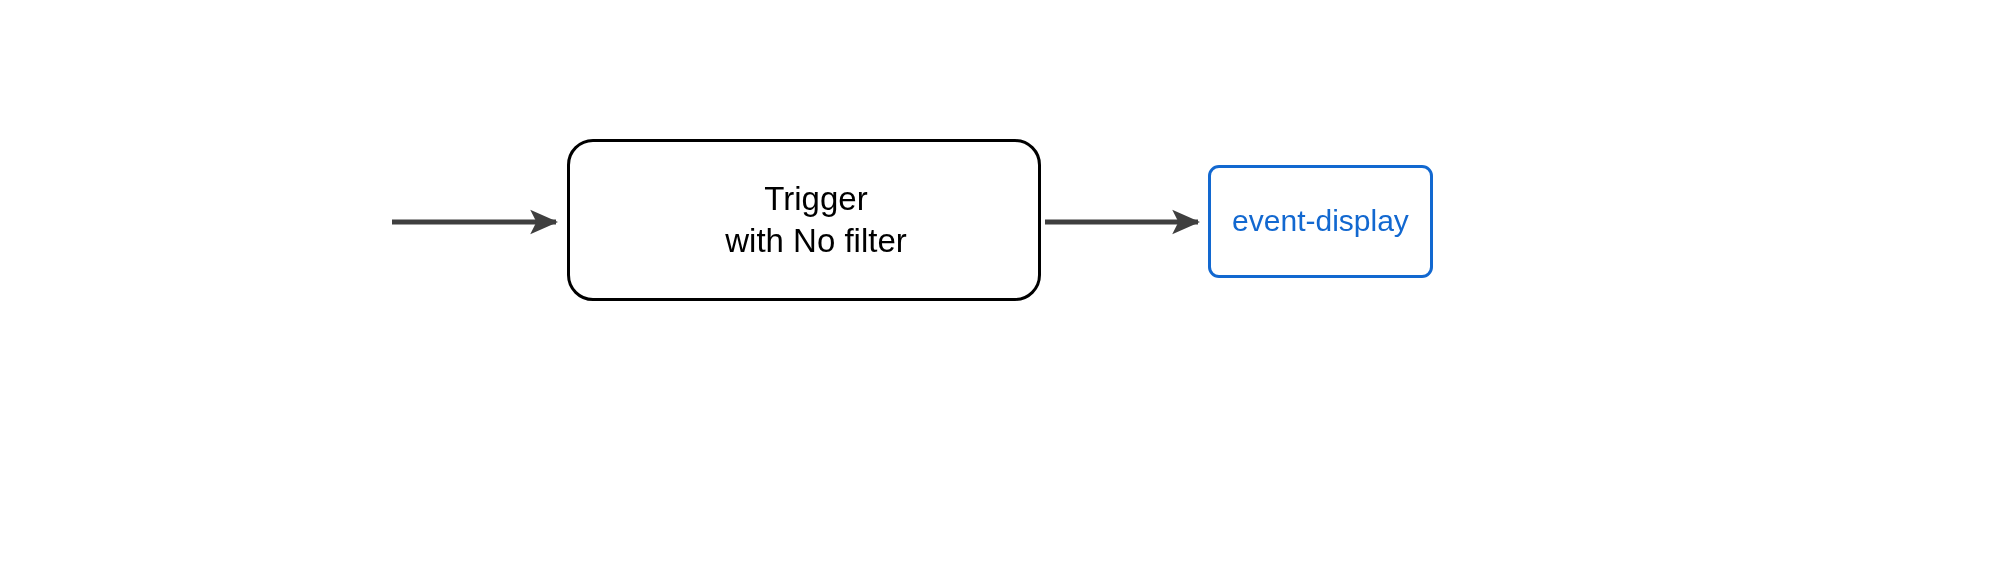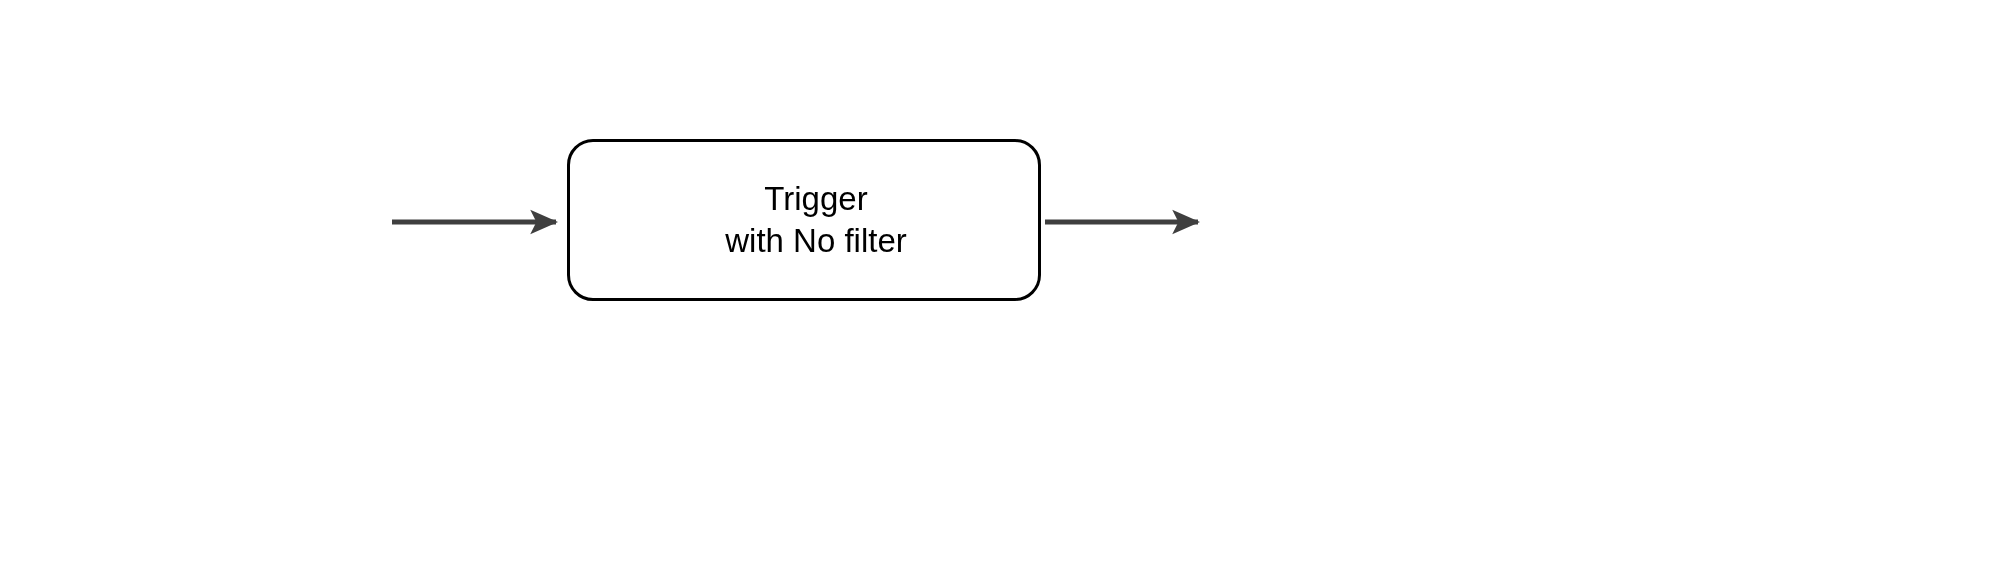--- a/index.html
+++ b/index.html
@@ -99,14 +99,17 @@
   <svg class="edge" viewBox="0 0 1999 585" width="1999" height="585">
     <line x1="1045" y1="222" x2="1198" y2="222" stroke="#3f3f3f" stroke-width="5" marker-end="url(#arrow-2)"></line>
   </svg>
 
 
   <div class="node" id="node-trigger">
     <span class="node-label">Trigger
 with No filter</span>
   </div>
 
+  <div class="node" id="node-sink">
+    <span class="node-label">event-display</span>
+  </div>
 
 </div>
 
 </body></html>

